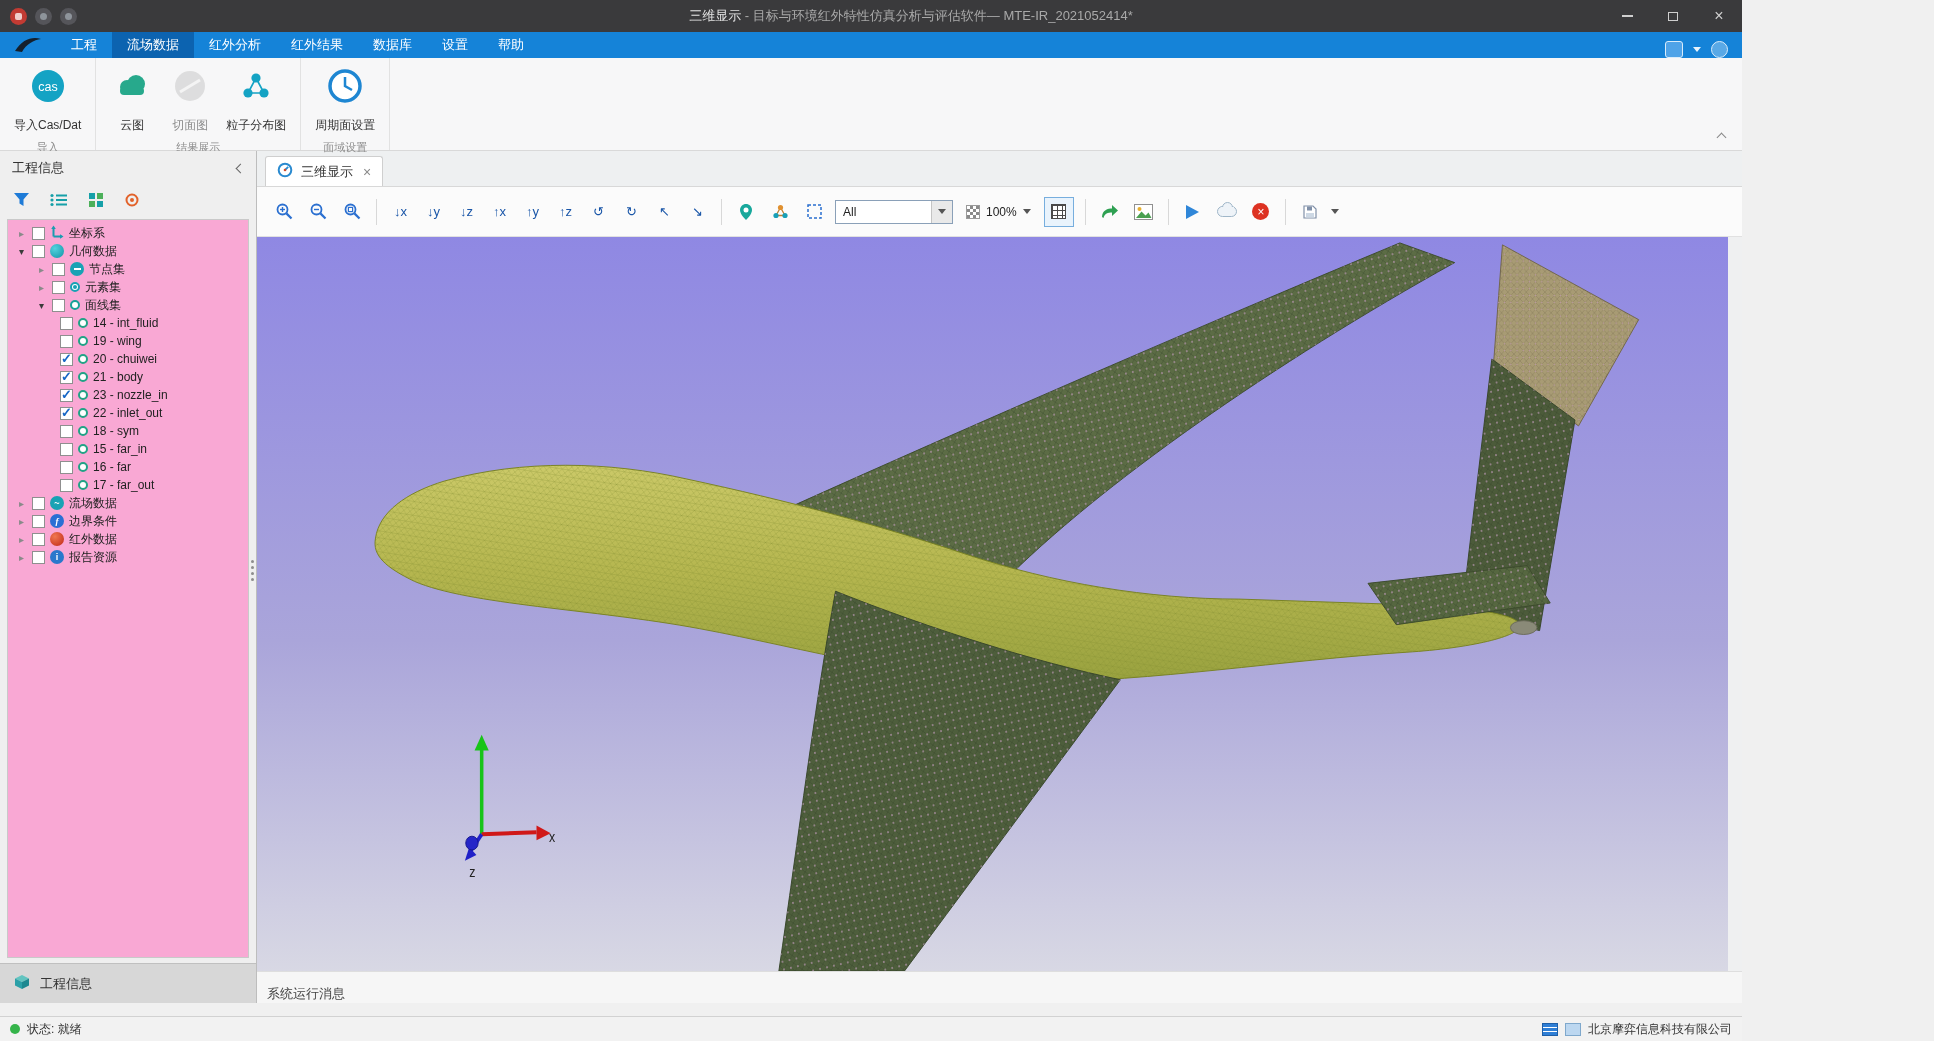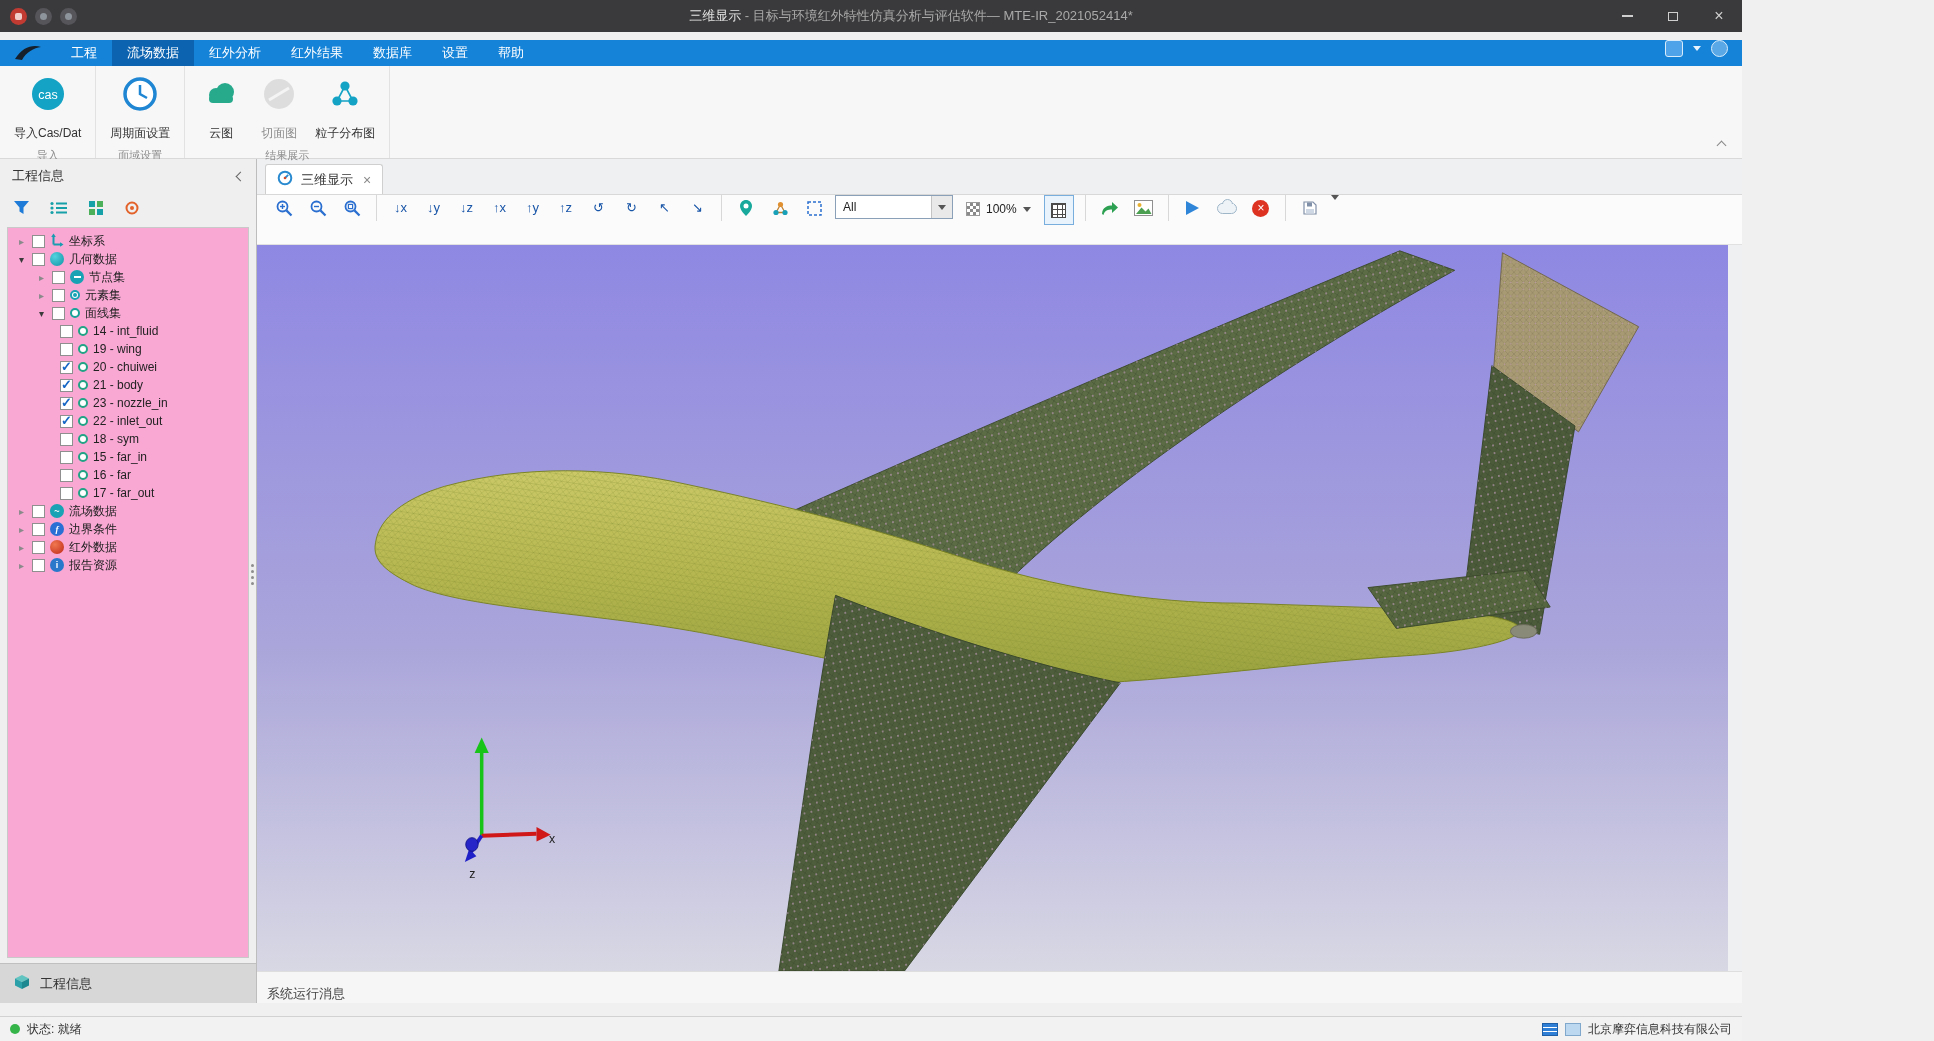--- a/index.html
+++ b/index.html
@@ -18,21 +18,21 @@
   .tb-title { flex:1; text-align:center; font-size:13px; white-space:nowrap; overflow:hidden; }
   .tb-title .prim { color:#e3e3e3; }
   .tb-title .sec { color:#a9a9a9; }
   .tb-controls { display:flex; width:150px; justify-content:flex-end; flex:none; }
   .tb-ctl { width:46px; height:32px; display:flex; align-items:center; justify-content:center; color:#cfcfcf; }
   .min-glyph { width:11px; height:2px; background:#cfcfcf; }
   .max-glyph { width:10px; height:9px; border:1.4px solid #cfcfcf; }
   .close-glyph { font-size:16px; line-height:1; }
 
   
-  .menubar { height:26px; background:#1583d8; display:flex; align-items:flex-start; flex:none;margin-top:8px; }
+  .menubar { height:26px; background:#1583d8; display:flex; align-items:flex-end; flex:none; }
   .mb-logo { width:56px; height:26px; display:flex; align-items:center; justify-content:center; flex:none; }
   .menu-item { padding:0 15px; height:26px; line-height:26px; color:#fff; font-size:13px; cursor:default; }
   .menu-item.active { background:#0c63b0; }
   .mb-right { margin-left:auto; display:flex; align-items:center; gap:10px; padding-right:14px; }
   .mb-ic-theme { width:18px; height:17px; background:#4fa3e8; border:1.5px solid #d9ecfb; border-radius:3px; }
   .mb-caret { width:0; height:0; border-left:4px solid transparent; border-right:4px solid transparent; border-top:5px solid #eaf4fc; }
   .mb-ic-user { width:17px; height:17px; border-radius:50%; background:#5aa9e6; border:1.5px solid #d9ecfb; }
 
   
   .ribbon { height:93px; background:#f7f7f8; border-bottom:1px solid #d9d9d9; display:flex; position:relative; flex:none; }
@@ -80,21 +80,21 @@
   .lp-bottom { height:40px; background:#d7d7d7; border-top:1px solid #c0c0c0; display:flex; align-items:center; gap:9px; padding:0 13px; font-size:13px; color:#333; flex:none; }
   .splitter-dots { position:absolute; right:2px; top:48%; display:flex; flex-direction:column; gap:3px; }
   .splitter-dots i { width:3px; height:3px; border-radius:50%; background:#8d8d8d; display:block; }
 
   
   .mcol { flex:1; min-width:0; display:flex; flex-direction:column; background:#eff0f1; }
   .tabbar { height:36px; background:#eef0f1; border-bottom:1px solid #d8d8d8; display:flex; align-items:flex-end; padding-left:8px; flex:none; }
   .tab { height:30px; background:#fff; border:1px solid #cfcfcf; border-bottom:none; border-radius:3px 3px 0 0; display:flex; align-items:center; gap:8px; padding:0 11px; font-size:13px; color:#333; }
   .tab-close { color:#8a8a8a; font-size:14px; line-height:1; margin-left:2px; }
 
-  .vtoolbar { height:50px; background:#fbfbfb; border-bottom:1px solid #e1e1e1; display:flex; gap:8px; padding:0 14px; flex:none; }
+  .vtoolbar { height:50px; background:#fbfbfb; border-bottom:1px solid #e1e1e1; display:flex; align-items:center; gap:8px; padding:0 14px; flex:none; }
   .ticon { width:26px; height:26px; display:flex; align-items:center; justify-content:center; flex:none; }
   .vsep { width:1px; height:26px; background:#d8d8d8; margin:0 3px; flex:none; }
   .axi { width:25px; height:25px; display:flex; align-items:center; justify-content:center; font-size:13px; color:#1a56a8; flex:none; }
   .axi.g1::before{content:"↓x";} .axi.g2::before{content:"↓y";} .axi.g3::before{content:"↓z";}
   .axi.g4::before{content:"↑x";} .axi.g5::before{content:"↑y";} .axi.g6::before{content:"↑z";}
   .axi.g7::before{content:"↺";} .axi.g8::before{content:"↻";} .axi.g9::before{content:"↖";} .axi.g10::before{content:"↘";}
   .combo { width:118px; height:24px; background:#fff; border:1px solid #8aa0b8; display:flex; align-items:center; font-size:12px; color:#222; flex:none; }
   .combo-value { padding-left:7px; flex:1; }
   .combo-arrow { width:21px; height:100%; background:#e9e9e9; border-left:1px solid #c4c4c4; display:flex; align-items:center; justify-content:center; }
   .caret-down { width:0; height:0; border-left:4px solid transparent; border-right:4px solid transparent; border-top:5px solid #555; display:block; }
@@ -185,35 +185,20 @@
         </div>
       </div>
       <div class="rgroup-label">导入</div>
     </div>
 
     <div class="rgroup">
       <div class="rbuttons">
         <div class="rbtn">
           <span class="ricon">
             <svg width="42" height="42" viewBox="0 0 42 42">
-                <circle cx="21" cy="21" r="15" fill="#ffffff" stroke="#1e86d2" stroke-width="3.5"></circle>
-                <path d="M21 12 V21 L28 25" stroke="#1e86d2" stroke-width="2.5" fill="none"></path>
-              </svg>
-          </span>
-          <span class="rlabel">周期面设置</span>
-        </div>
-      </div>
-      <div class="rgroup-label">面域设置</div>
-    </div>
-
-    <div class="rgroup">
-      <div class="rbuttons">
-        <div class="rbtn">
-          <span class="ricon">
-            <svg width="42" height="42" viewBox="0 0 42 42">
                 <g fill="#27a98c">
                   <circle cx="16" cy="22" r="7"></circle>
                   <circle cx="25" cy="19" r="9"></circle>
                   <rect x="9" y="22" width="24" height="8" rx="4"></rect>
                 </g>
               </svg>
           </span>
           <span class="rlabel">云图</span>
         </div>
         <div class="rbtn disabled">
@@ -231,20 +216,35 @@
                 <path d="M21 13 L13 28 M21 13 L29 28 M13 28 H29" stroke="#14a3c4" stroke-width="1.6" fill="none"></path>
                 <circle cx="21" cy="13" r="4.6" fill="#14a3c4"></circle>
                 <circle cx="13" cy="28" r="4.6" fill="#14a3c4"></circle>
                 <circle cx="29" cy="28" r="4.6" fill="#14a3c4"></circle>
               </svg>
           </span>
           <span class="rlabel">粒子分布图</span>
         </div>
       </div>
       <div class="rgroup-label">结果展示</div>
+    </div>
+
+    <div class="rgroup">
+      <div class="rbuttons">
+        <div class="rbtn">
+          <span class="ricon">
+            <svg width="42" height="42" viewBox="0 0 42 42">
+                <circle cx="21" cy="21" r="15" fill="#ffffff" stroke="#1e86d2" stroke-width="3.5"></circle>
+                <path d="M21 12 V21 L28 25" stroke="#1e86d2" stroke-width="2.5" fill="none"></path>
+              </svg>
+          </span>
+          <span class="rlabel">周期面设置</span>
+        </div>
+      </div>
+      <div class="rgroup-label">面域设置</div>
     </div>
 
     <span class="ribbon-collapse">
         <i class="chev-up"></i>
       </span>
   </div>
 
   <div class="main-row">
 
     <div class="lpanel">

